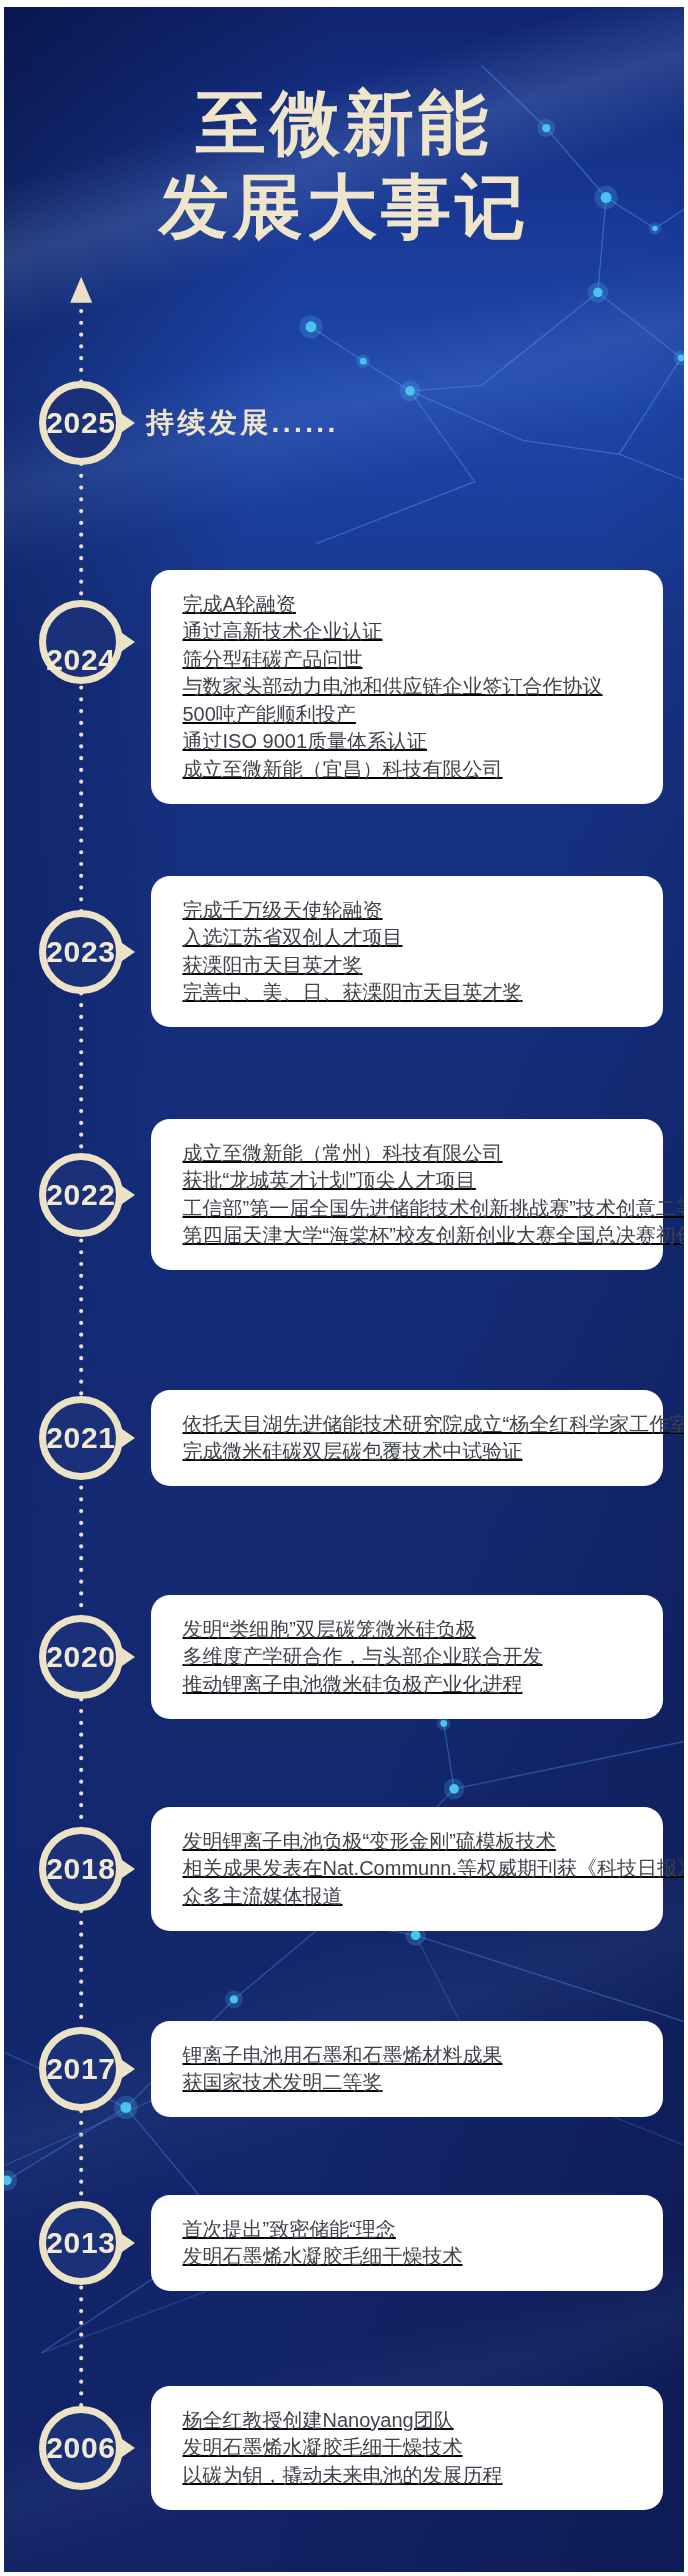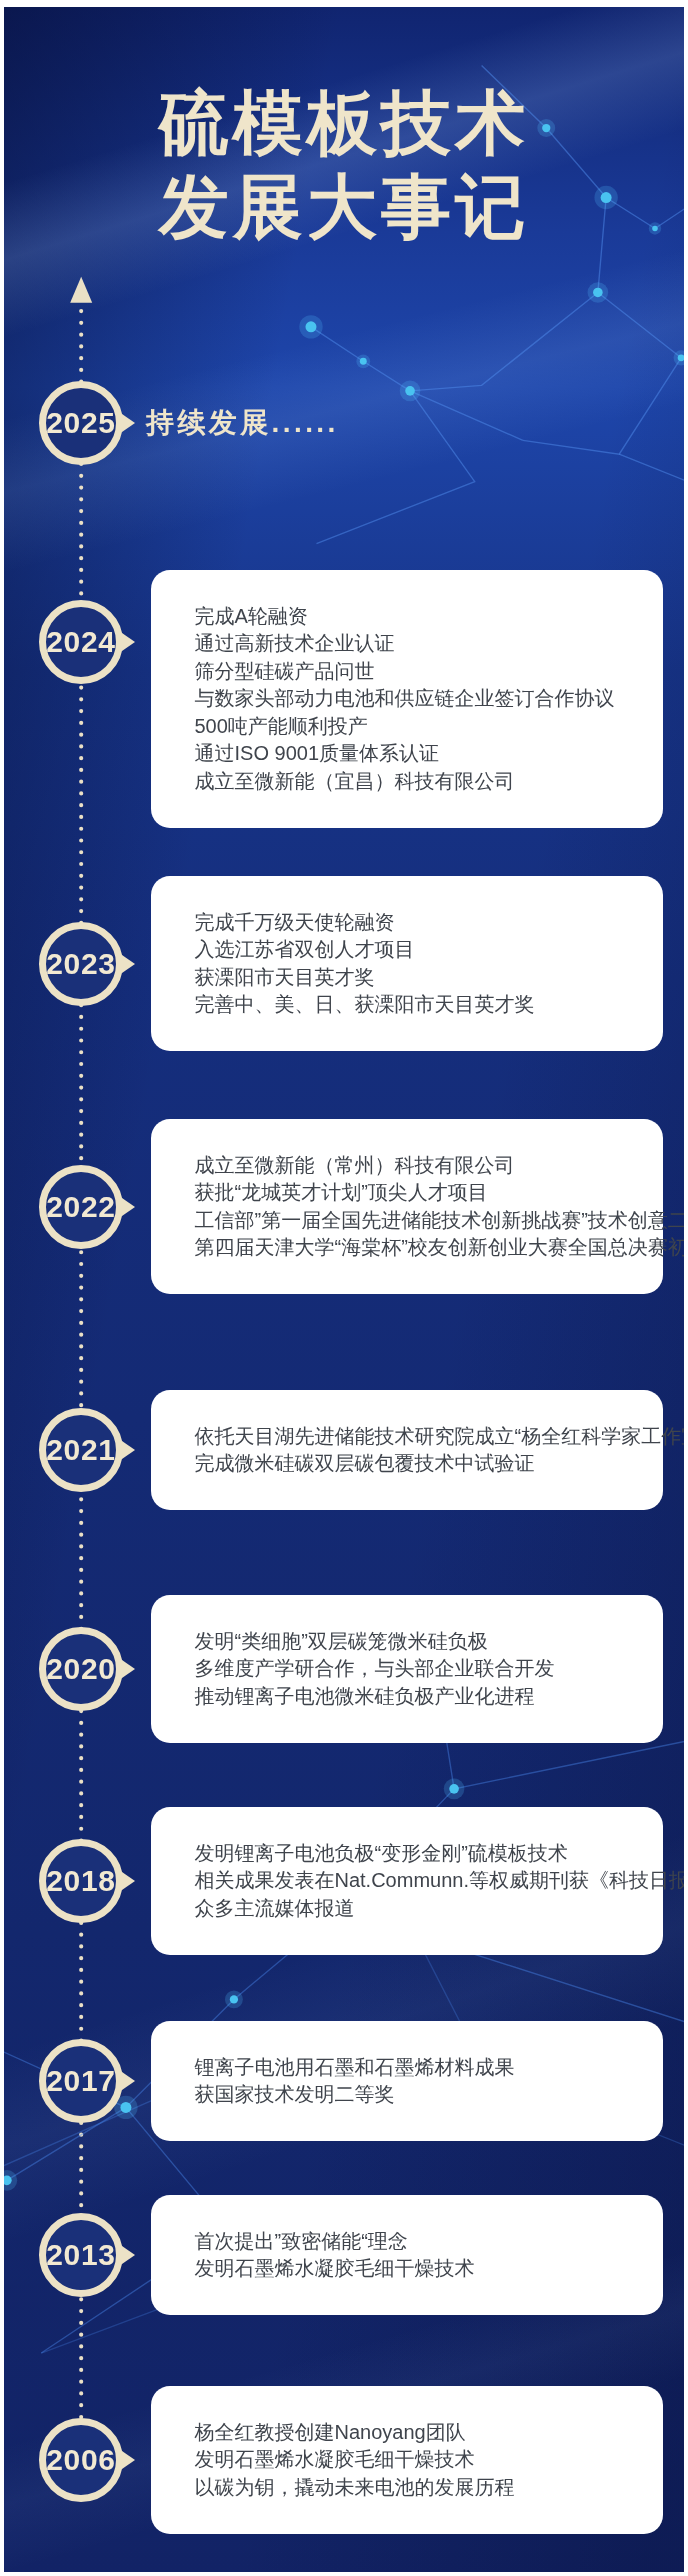--- a/index.html
+++ b/index.html
@@ -25,30 +25,30 @@
        background:linear-gradient(to bottom,rgba(150,195,255,0) 38%,rgba(160,200,255,.05) 52%,rgba(150,195,255,0) 68%);}
   .decor-svg{position:absolute;inset:0;pointer-events:none;}
   
   .title{position:absolute;top:81px;left:0;width:100%;text-align:center;
          color:#efe5ca;font-weight:800;font-size:70px;line-height:84px;letter-spacing:4.1px;}
   
   .milestone{position:absolute;left:0;width:688px;}
   .year-badge{position:absolute;left:39px;top:50%;transform:translateY(-50%);
       width:70px;height:70px;border:7.6px solid #ece2c6;border-radius:50%;
       background:#1a3079;display:flex;align-items:center;justify-content:center;z-index:2;}
-  .badge-upper .year-badge{top:30px;transform:none;}
+  .badge-upper .year-badge{top:30px;transform:none;align-items:flex-end;}
   .year-badge::after{content:"";position:absolute;left:calc(100% + 6.2px);top:50%;
       transform:translateY(-50%);width:0;height:0;
       border-top:9.6px solid transparent;border-bottom:9.6px solid transparent;
       border-left:13px solid #ece2c6;}
   .year{color:#f2e9d2;font-size:30px;font-weight:bold;letter-spacing:0.7px;}
   .card{margin-left:151px;width:512px;box-sizing:border-box;background:#ffffff;
         border-radius:19px;padding:16.5px 27.5px;}
   .card.pad-bottom{}
-  .lines{list-style:none;margin:16px;padding:0;}
+  .lines{list-style:none;margin:4px;padding:0;text-decoration:underline;}
   .lines li{font-size:20px;line-height:27.5px;color:#3f444c;white-space:nowrap;}
   .headline-row{height:85px;display:flex;align-items:center;}
   .headline{margin-left:146px;color:#efe5ca;font-size:28px;font-weight:bold;letter-spacing:3.4px;}
   
   .frame{position:absolute;background:#ffffff;z-index:10;}
   .frame.top{top:0;left:0;width:688px;height:6.9px;}
   .frame.bottom{bottom:0;left:0;width:688px;height:4.1px;}
   .frame.left{top:0;left:0;width:4.1px;height:2576px;}
   .frame.right{top:0;right:0;width:4.1px;height:2576px;}
 </style>
@@ -118,21 +118,21 @@
         <circle cx="340" cy="2906" r="13" fill="rgba(80,190,255,.22)"></circle>
           <circle cx="340" cy="2906" r="6" fill="#49c3f0"></circle>
         <circle cx="183" cy="3063" r="17" fill="rgba(80,190,255,.22)"></circle>
           <circle cx="183" cy="3063" r="8" fill="#49c3f0"></circle>
         <circle cx="10" cy="3169" r="15" fill="rgba(80,190,255,.22)"></circle>
           <circle cx="10" cy="3169" r="7" fill="#49c3f0"></circle>
       </g>
     </svg>
 
     <header class="title">
-      <div>硫模板技术</div>
+      <div>至微新能</div>
       <div>发展大事记</div>
     </header>
 
     <section class="milestone headline-row" style="top:380px">
       <div class="year-badge">
         <span class="year">2025</span>
       </div>
       <div class="headline">持续发展......</div>
     </section>
 

